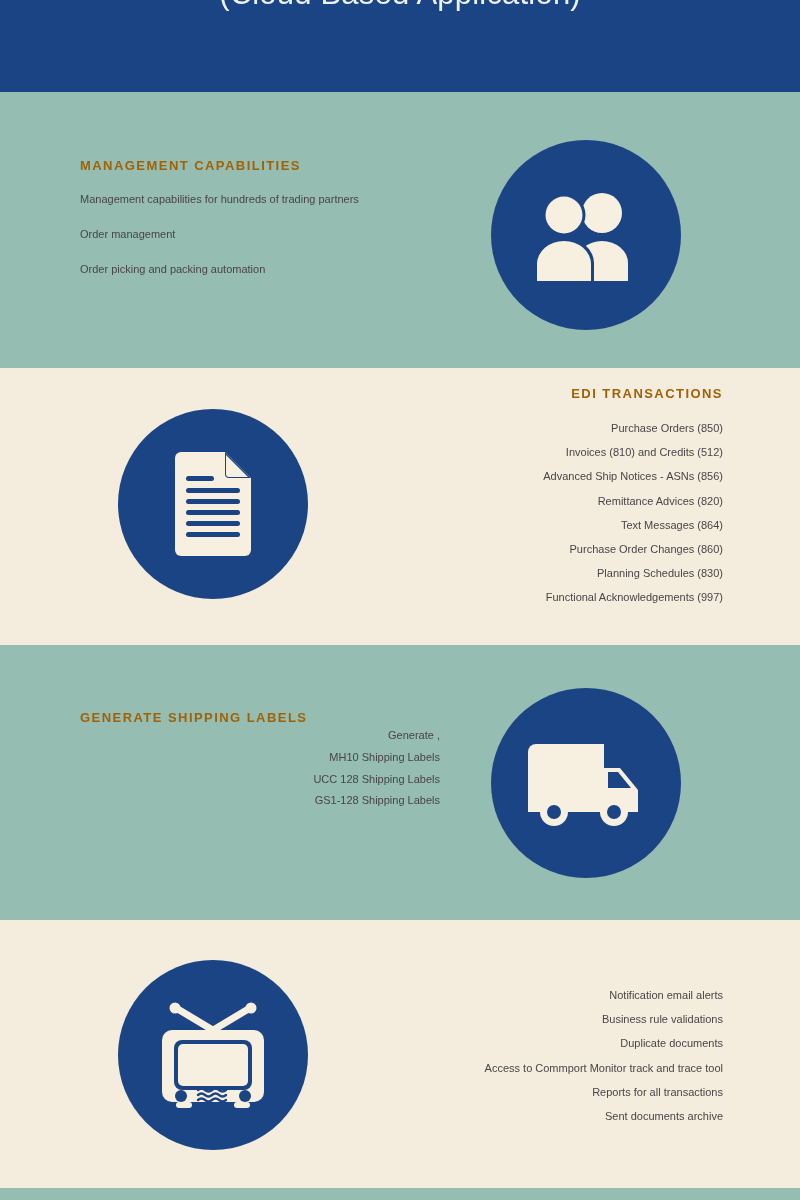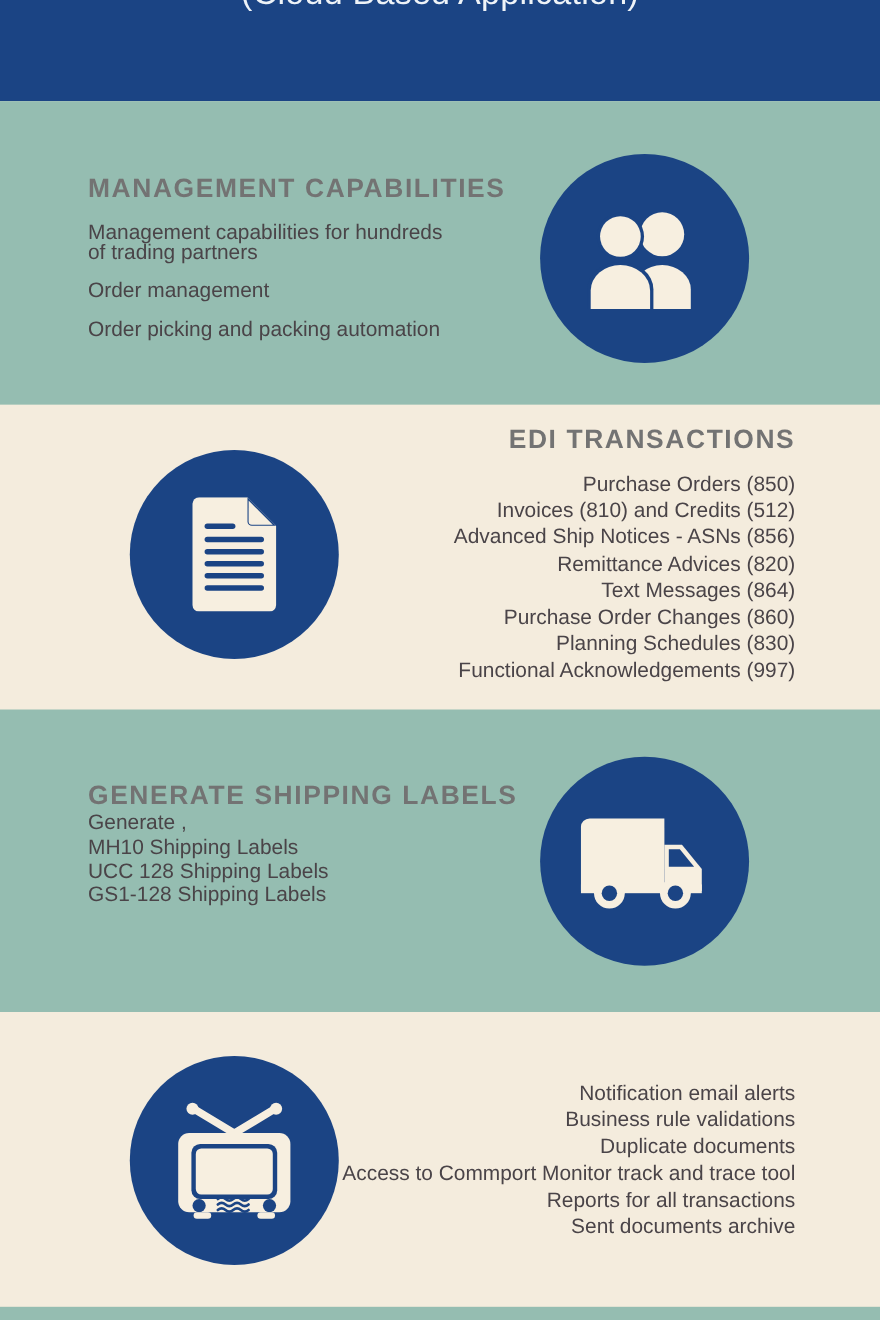--- a/index.html
+++ b/index.html
@@ -28,33 +28,33 @@
     color:#eef3f8;
     font-size:31px;
     font-weight:400;
     letter-spacing:.2px;
     font-family:"Liberation Sans", sans-serif;
     white-space:nowrap;
   }
 
   
   .sec-heading{
-    color:#737373;
-    font-size:24px;
+    color:#a16207;
+    font-size:13px;
     font-weight:bold;
     letter-spacing:1.45px;
     font-family:"Liberation Sans", sans-serif;
     margin:0;
     white-space:nowrap;
   }
 
   
   .body-line{
     color:#4a4448;
-    font-size:19px;
+    font-size:11px;
     font-weight:400;
     line-height:18px;
     margin:0;
     font-family:"Liberation Sans", sans-serif;
   }
 
   
   .text-left{position:absolute;text-align:left;}
   .text-right{position:absolute;text-align:right;}
 
@@ -62,21 +62,21 @@
   .sec1-text .sec-heading{margin-bottom:17px;}
   .sec1-text .para{margin-bottom:17px;}
   .sec1-text .para:last-child{margin-bottom:0;}
 
   .sec2-text{right:77px;top:386px;width:420px;}
   .sec2-text .sec-heading{margin-bottom:15px;}
   .sec2-text .list-line{line-height:24.2px;}
 
   .sec3-text{left:80px;top:710px;width:360px;}
   .sec3-text .sec-heading{}
-  .sec3-text .tight-line{line-height:21.8px;}
+  .sec3-text .tight-line{line-height:21.8px;text-align:right;}
 
   .sec4-text{right:77px;top:983px;width:440px;}
   .sec4-text .sec-heading{margin-bottom:15px;}
   .sec4-text .list-line{line-height:24.2px;}
 
   
   .icon-circle{
     position:absolute;
     width:190px;height:190px;
     border-radius:50%;

